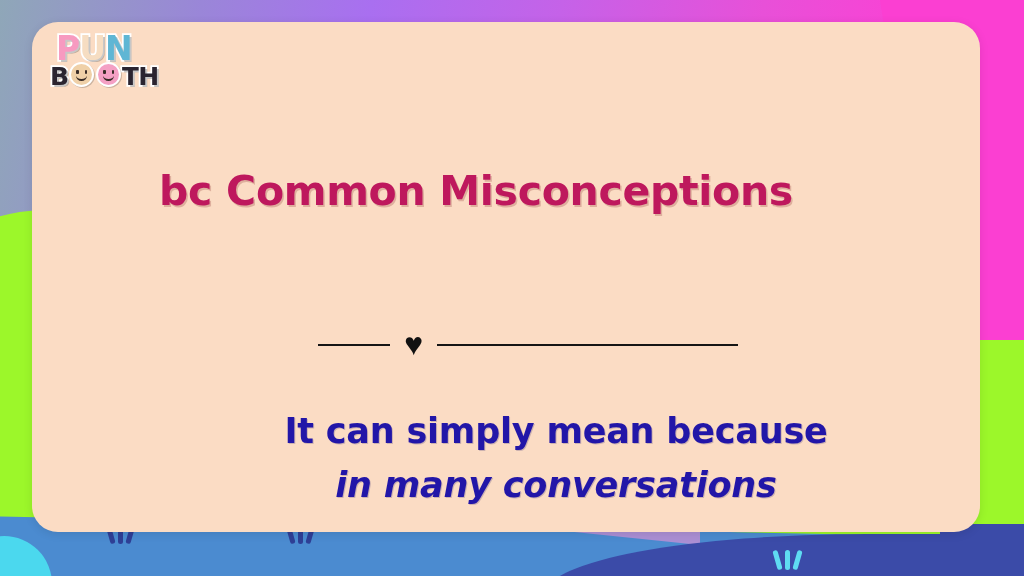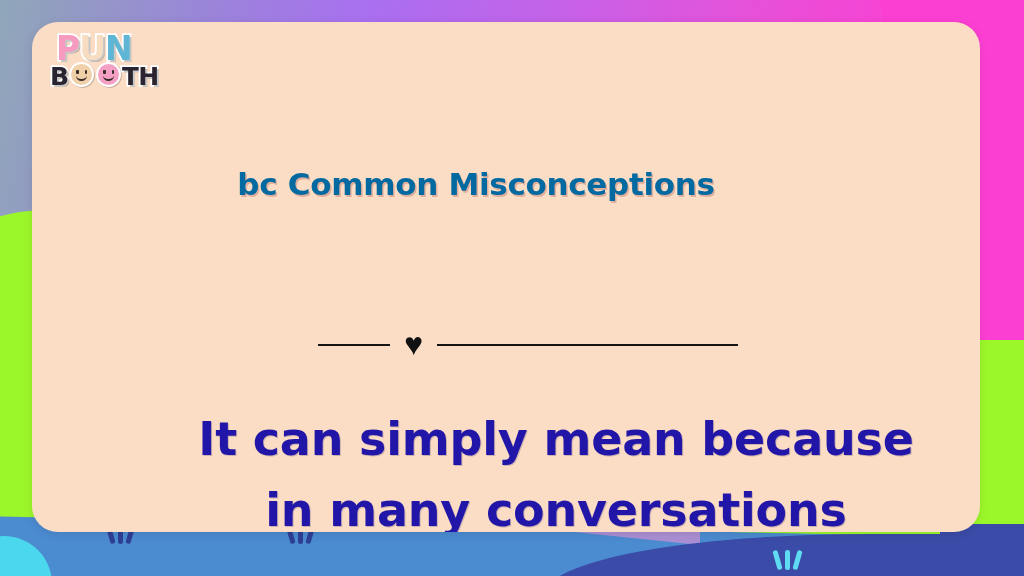--- a/index.html
+++ b/index.html
@@ -194,24 +194,24 @@
     border-bottom: 2px solid #3a2d28;
     border-radius: 0 0 8px 8px;
   }
 
   
   #headline {
     position: absolute;
     left: 0; right: 0;
     top: 140px;
     text-align: center;
-    color: #0369a1;
+    color: #be185d;
     font-family: "DejaVu Sans", sans-serif;
     font-weight: bold;
-    font-size: 31px;
+    font-size: 41px;
     line-height: 1.45;
     letter-spacing: -0.3px;
     text-shadow: 1.5px 1.5px 0 rgba(120,20,20,0.22);
     padding: 0 60px;
   }
   #headline .line { display: block; }
   #headline .line-1 { padding-right: 60px; }
 
   
   #divider {
@@ -244,28 +244,28 @@
 
   
   #body-text {
     position: absolute;
     left: 0; right: 40px;
     top: 382px;
     text-align: center;
     color: #2216a8;
     font-family: "DejaVu Sans", sans-serif;
     font-weight: bold;
-    font-size: 46px;
+    font-size: 35px;
     line-height: 1.55;
     letter-spacing: -0.2px;
     text-shadow: 1px 1px 0 rgba(20,10,100,0.20);
   }
   #body-text .line { display: block; }
   #body-text .line-1 { padding-left: 140px; }
-  #body-text .line-2 { padding-left: 140px; }
+  #body-text .line-2 { padding-left: 140px; font-style: italic; }
 </style>
 </head>
 <body>
 
 <div id="stage">
 
   <div class="bg-shape" id="bg-green-left"></div>
   <div class="bg-shape" id="bg-green-right"></div>
   <div class="bg-shape" id="bg-magenta-wedge"></div>
   <div class="bg-shape" id="bg-blue-band"></div>

